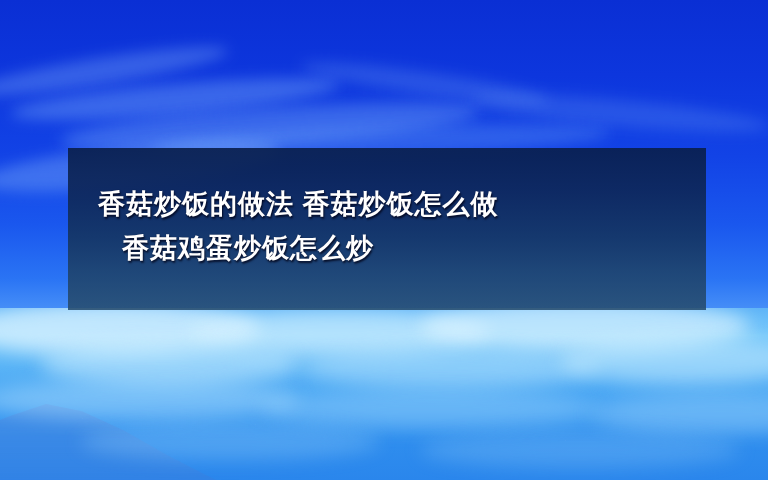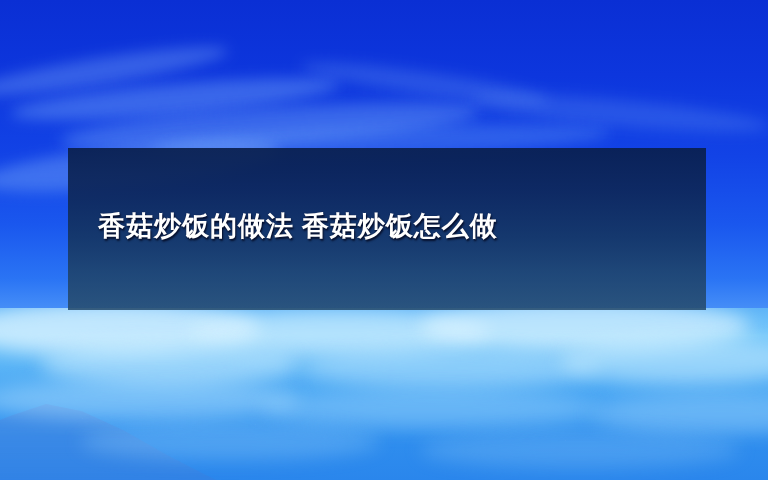--- a/index.html
+++ b/index.html
@@ -5,21 +5,21 @@
   html, body {
     margin: 0;
     padding: 0;
     background: #000;
   }
   #stage {
     position: relative;
     width: 768px;
     height: 480px;
     overflow: hidden;
-    font-family: Liberation Serif, serif;
+    font-family: Liberation Sans, sans-serif;
     background: #0a35c8;
   }
 
   
   .sky {
     position: absolute;
     left: 0; top: 0;
     width: 768px;
     height: 340px;
     background:
@@ -252,15 +252,16 @@
         <path d="M 0 -3 L -40 -80 L -32 -86 L 4 -3 Z" fill="#ffffff"></path>
         <path d="M 2 0 L 64 28 L 60 36 L 1 5 Z" fill="#ffffff"></path>
         <path d="M -2 2 L -62 62 L -68 54 L -4 -1 Z" fill="#ffffff"></path>
         <ellipse cx="0" cy="0" rx="8" ry="6.5" fill="#e6f4ff"></ellipse>
       </g>
     </svg>
   </div>
 
   <div class="overlay">
     <div class="headline line-1">香菇炒饭的做法 香菇炒饭怎么做</div>
+    <div class="headline line-2">香菇鸡蛋炒饭怎么炒</div>
   </div>
 
 </div>
 
 </body></html>

